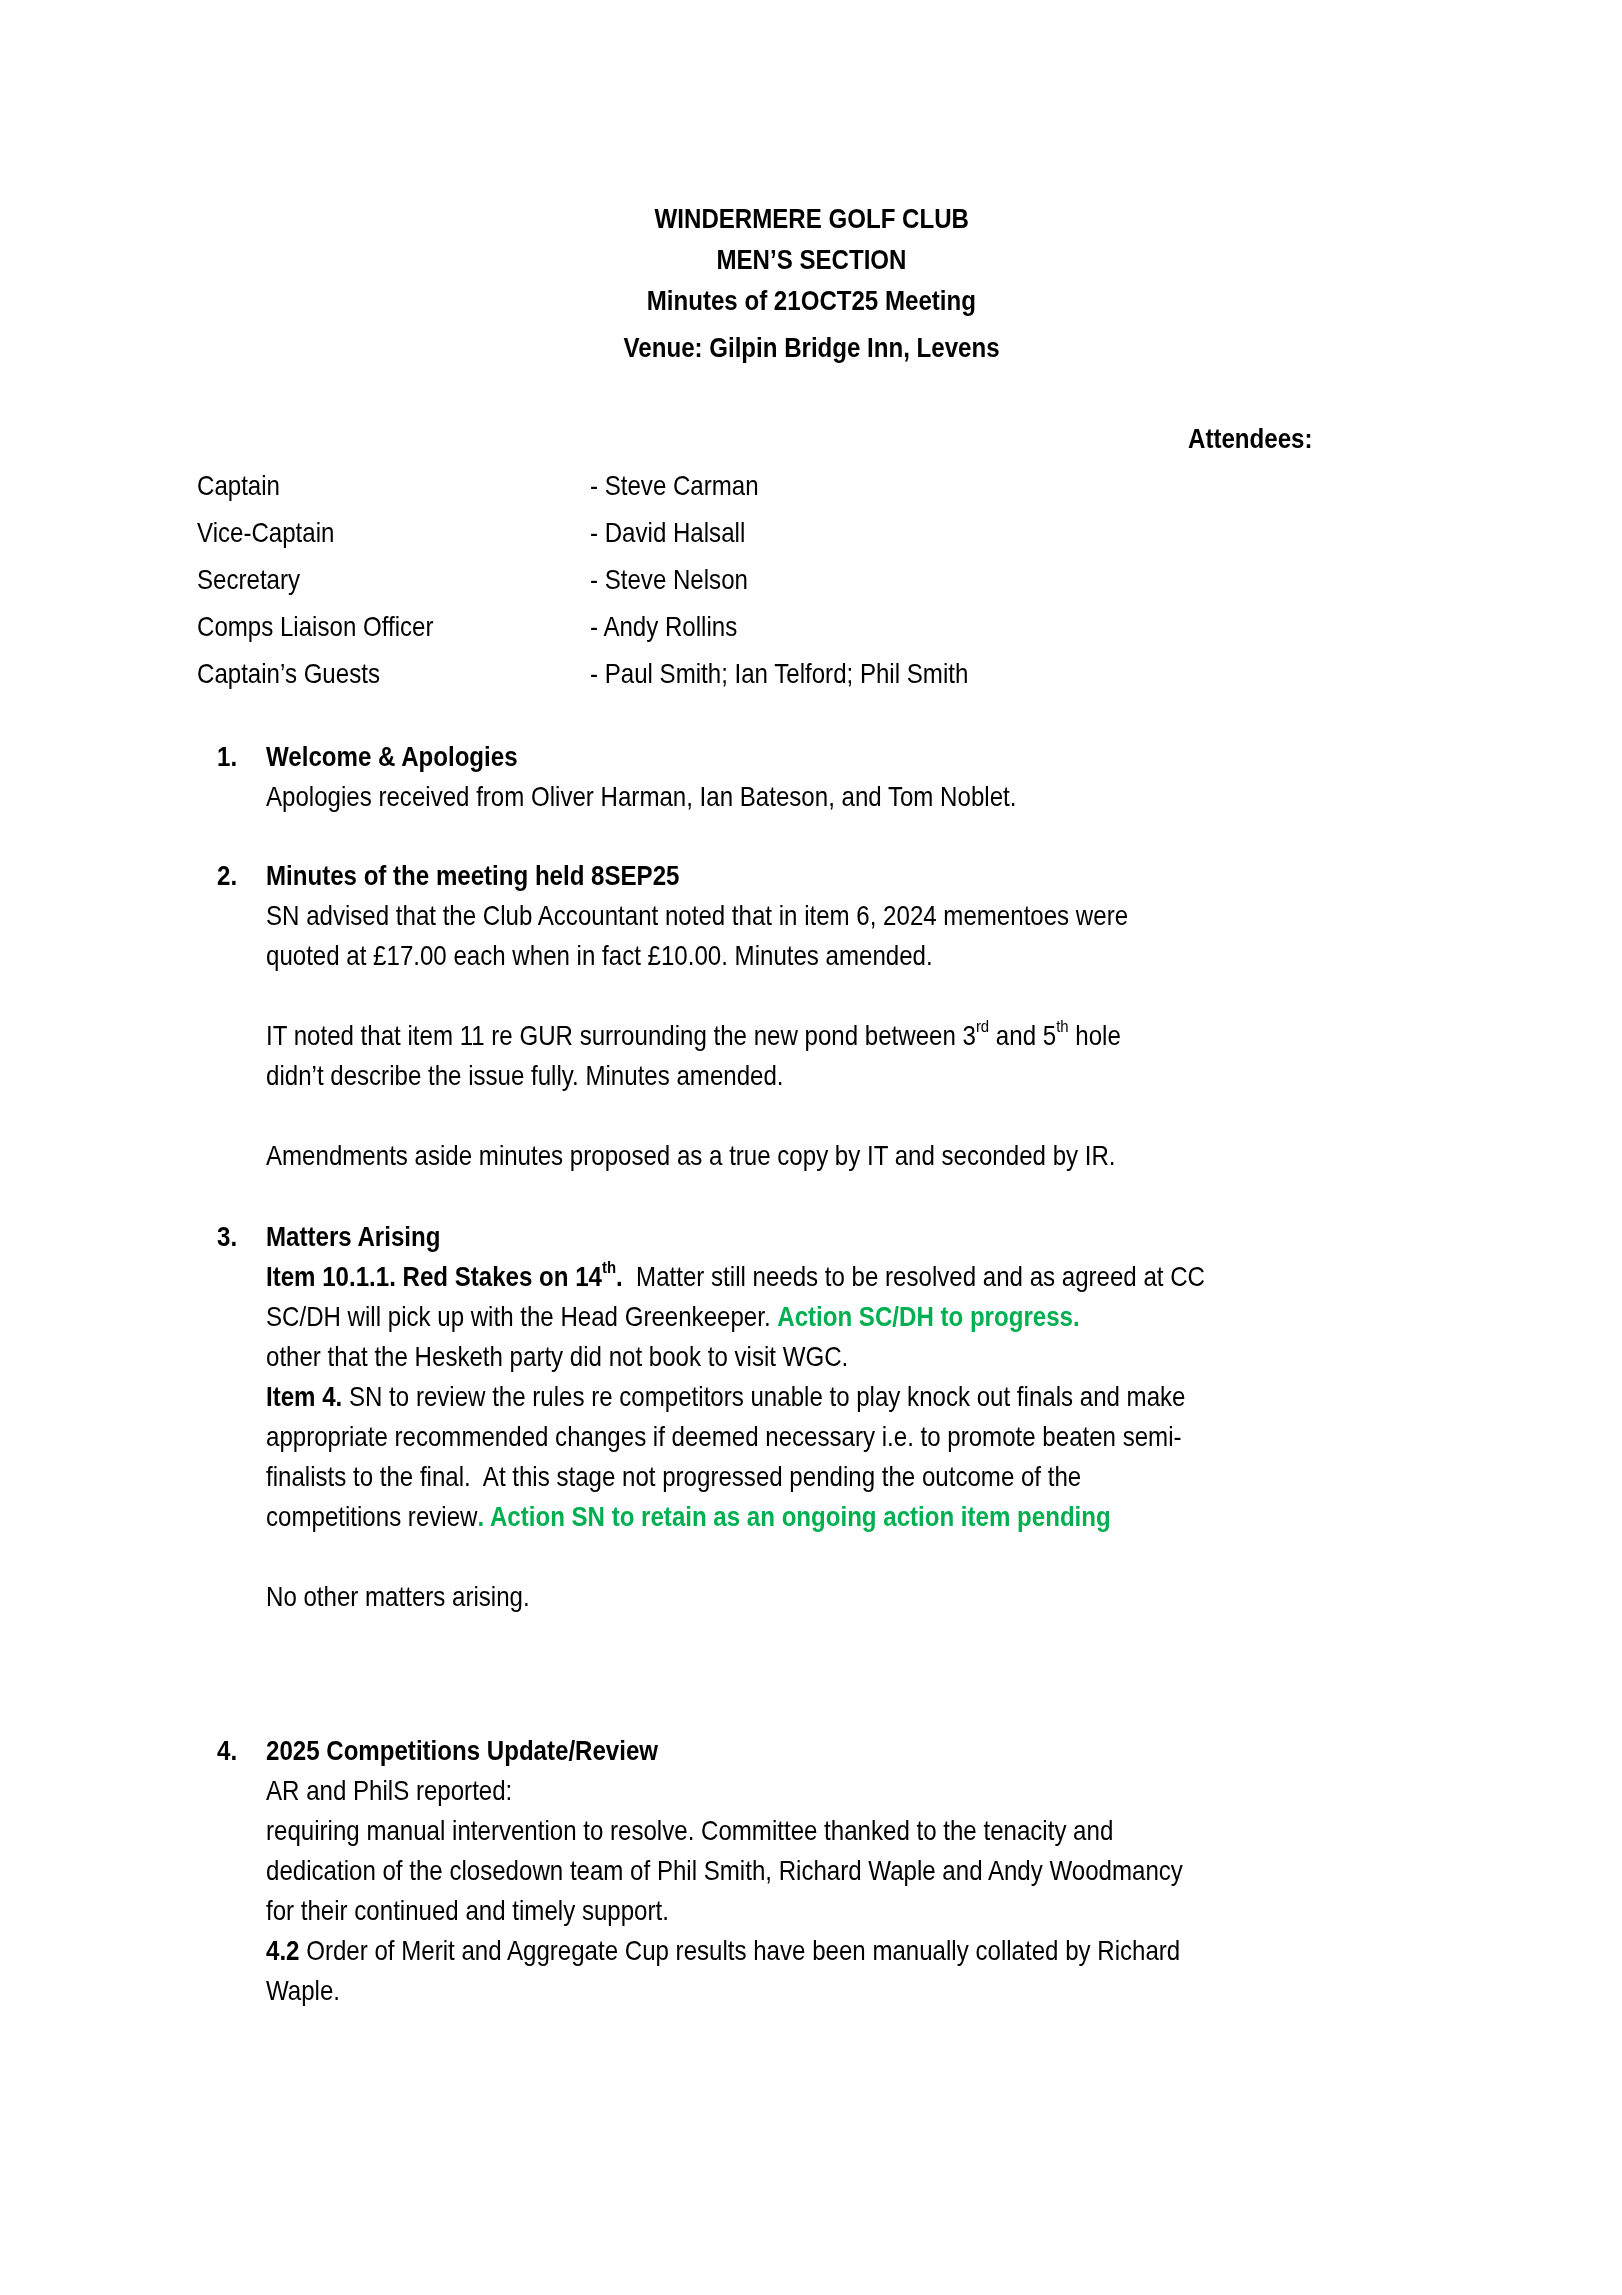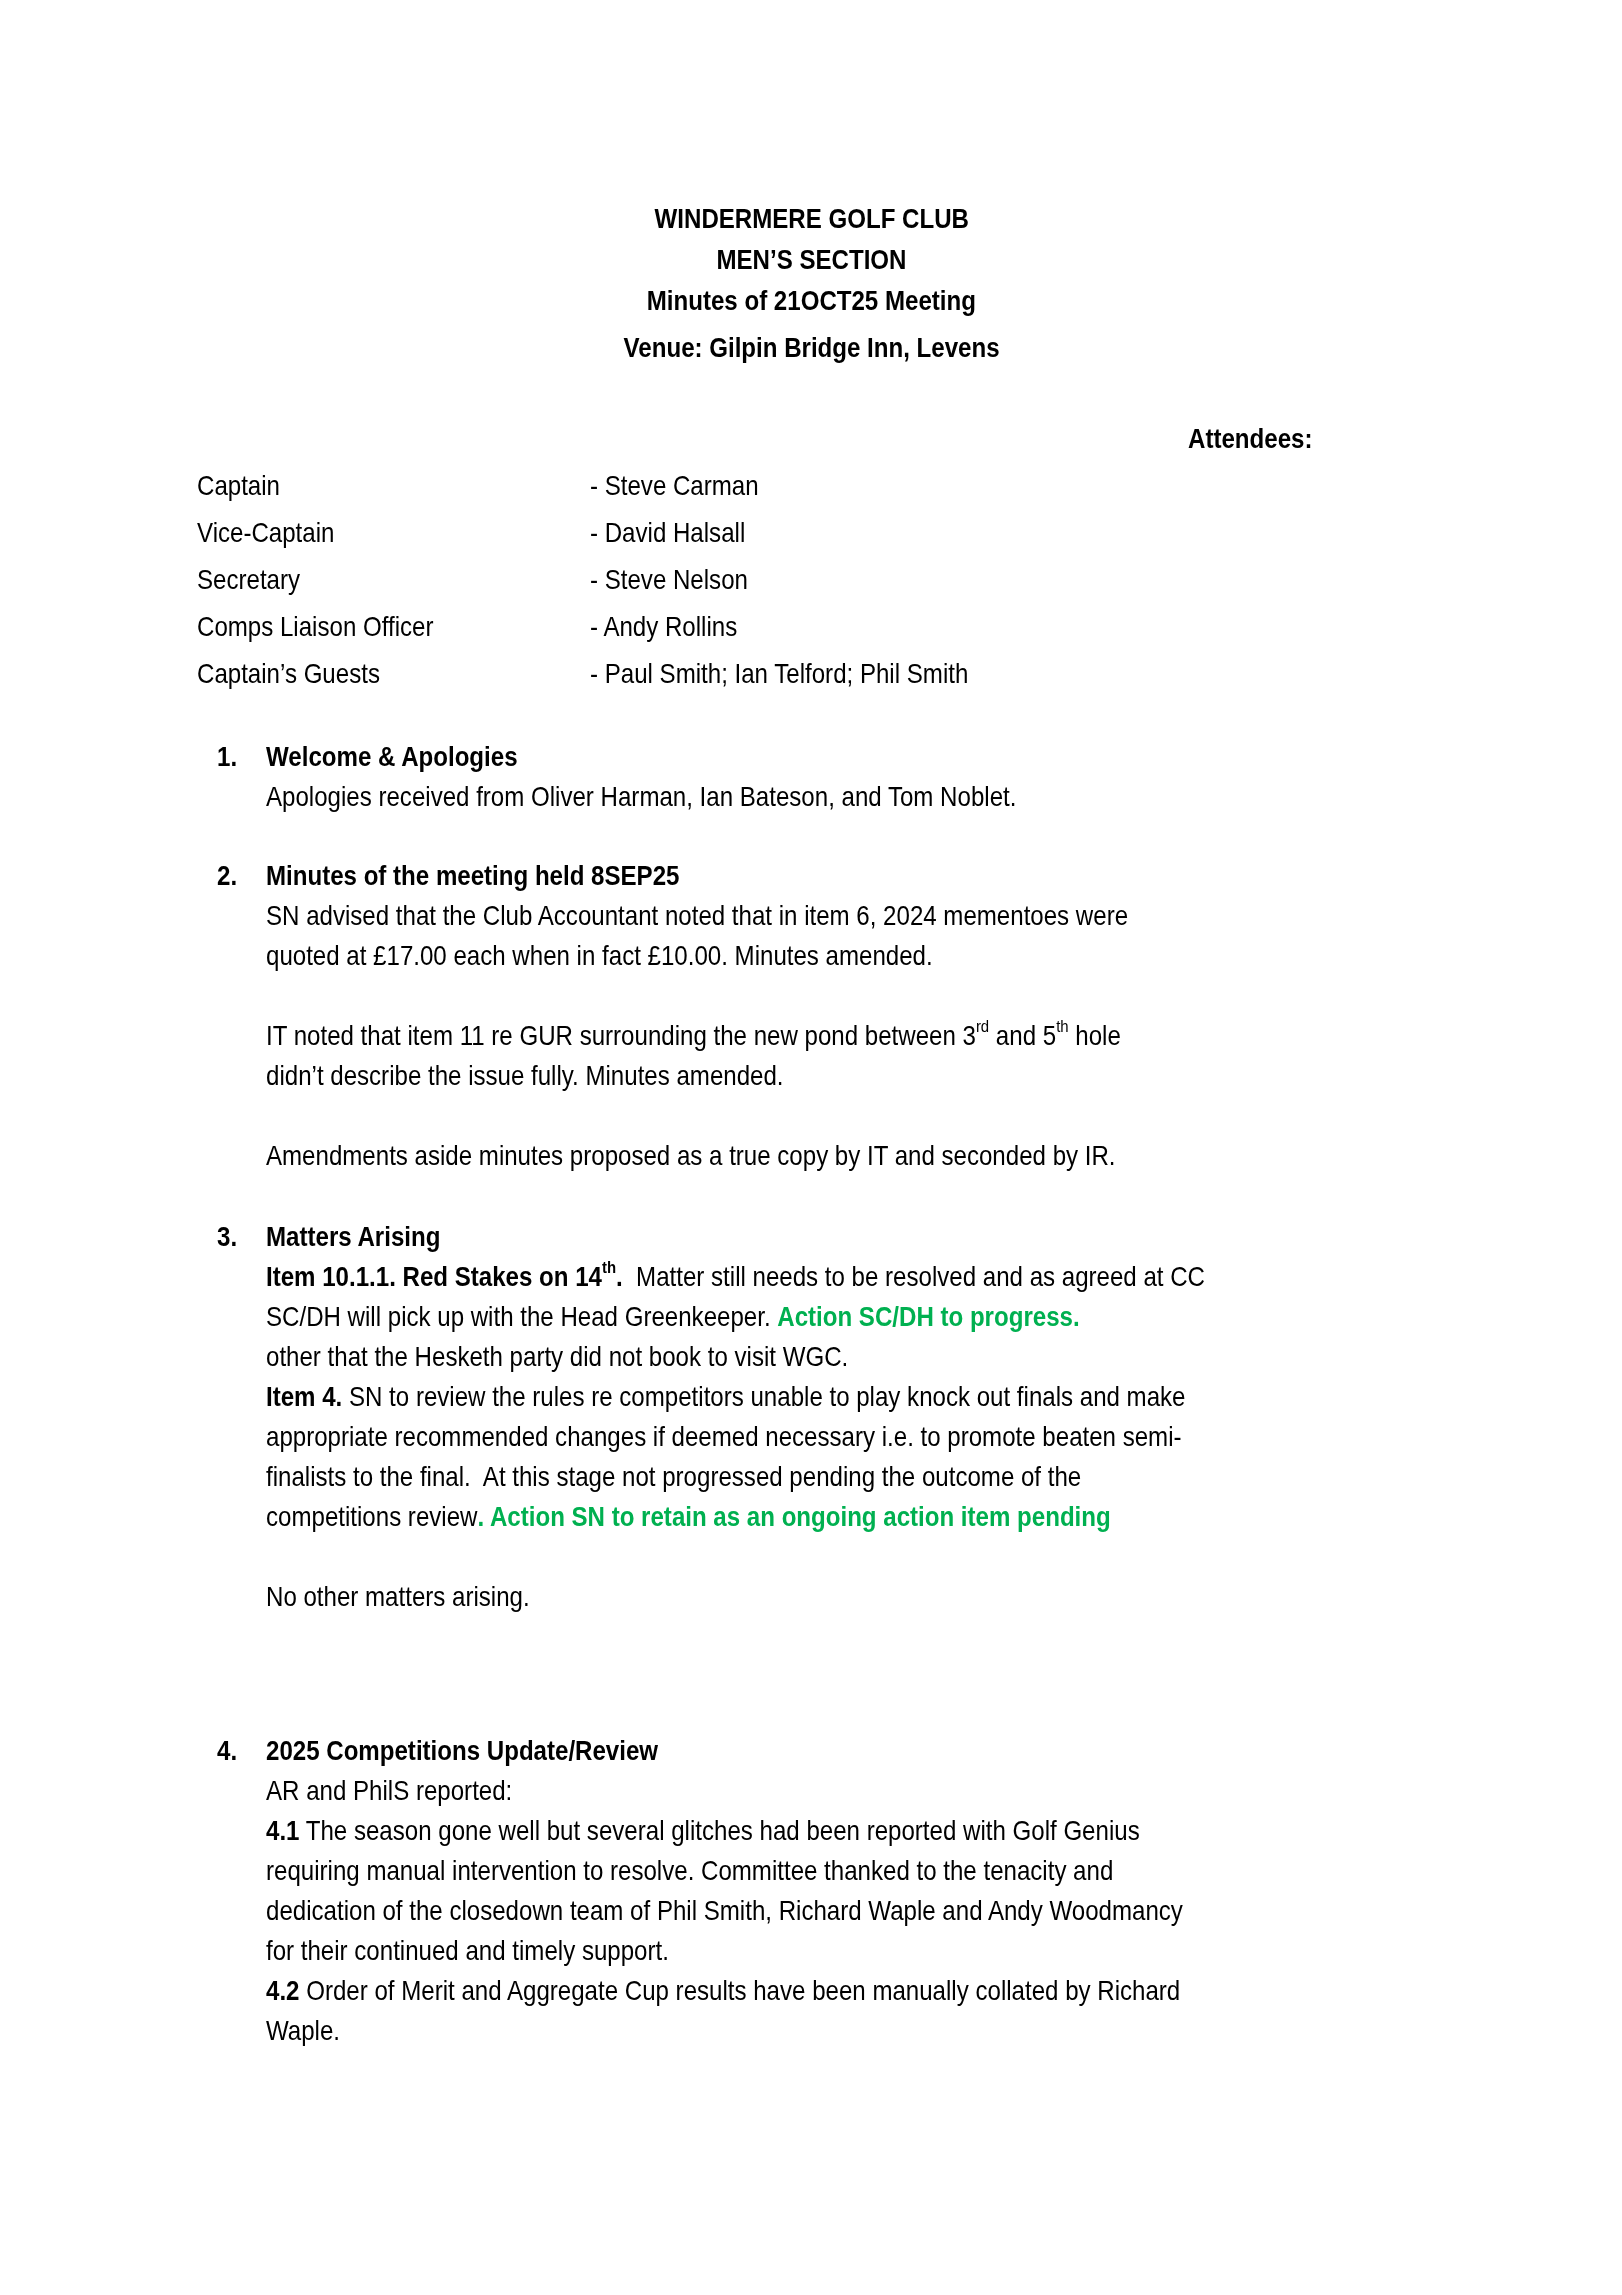--- a/index.html
+++ b/index.html
@@ -204,21 +204,20 @@
     <div class="gap"></div>
     <div class="line"><span class="inner">No other matters arising.</span></div>
   </div>
 
   <div class="section" style="top: 1730px;">
     <div class="sec-head">
       <span class="sec-num">4.</span>
       <span class="sec-title">2025 Competitions Update/Review</span>
     </div>
     <div class="line"><span class="inner">AR and PhilS reported:</span></div>
-    <div class="line"><span class="inner"><span class="b">4.1</span><span style="white-space:pre;"> The season gone well but several glitches had been reported with Golf Genius</span></span></div>
     <div class="line"><span class="inner">requiring manual intervention to resolve. Committee thanked to the tenacity and</span></div>
     <div class="line"><span class="inner">dedication of the closedown team of Phil Smith, Richard Waple and Andy Woodmancy</span></div>
     <div class="line"><span class="inner">for their continued and timely support.</span></div>
     <div class="line"><span class="inner"><span class="b">4.2</span><span style="white-space:pre;"> Order of Merit and Aggregate Cup results have been manually collated by Richard</span></span></div>
     <div class="line"><span class="inner">Waple.</span></div>
   </div>
 
 </div>
 
 

